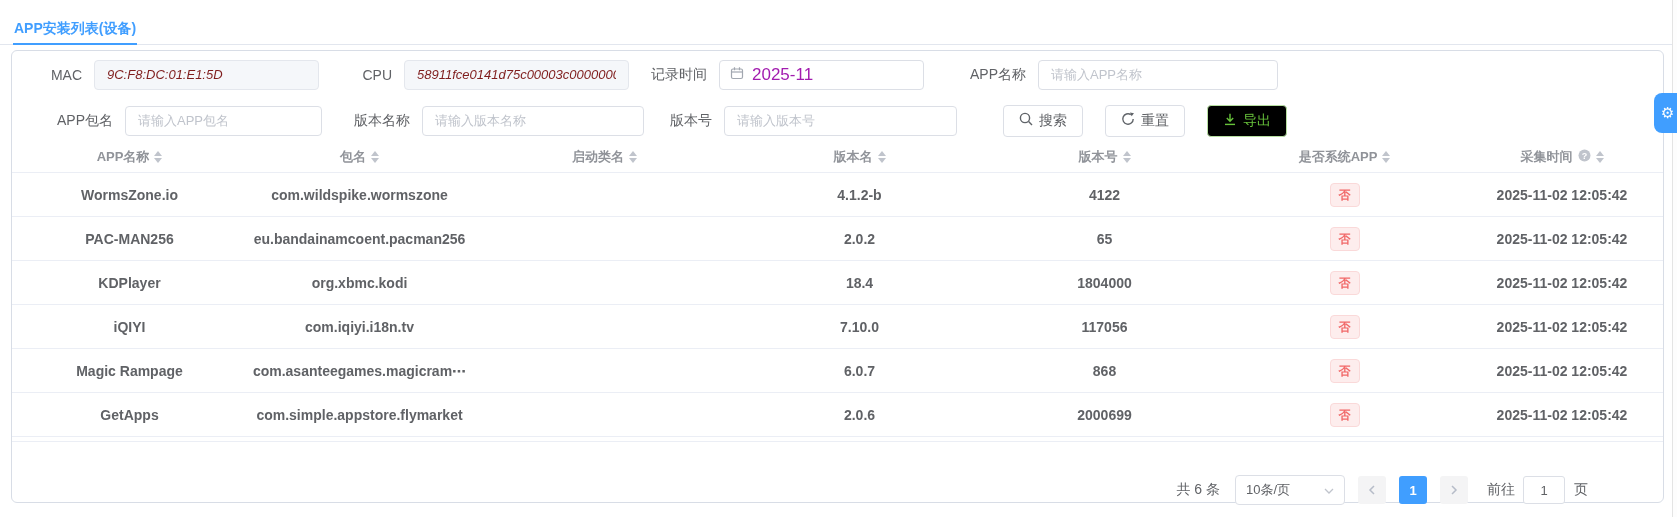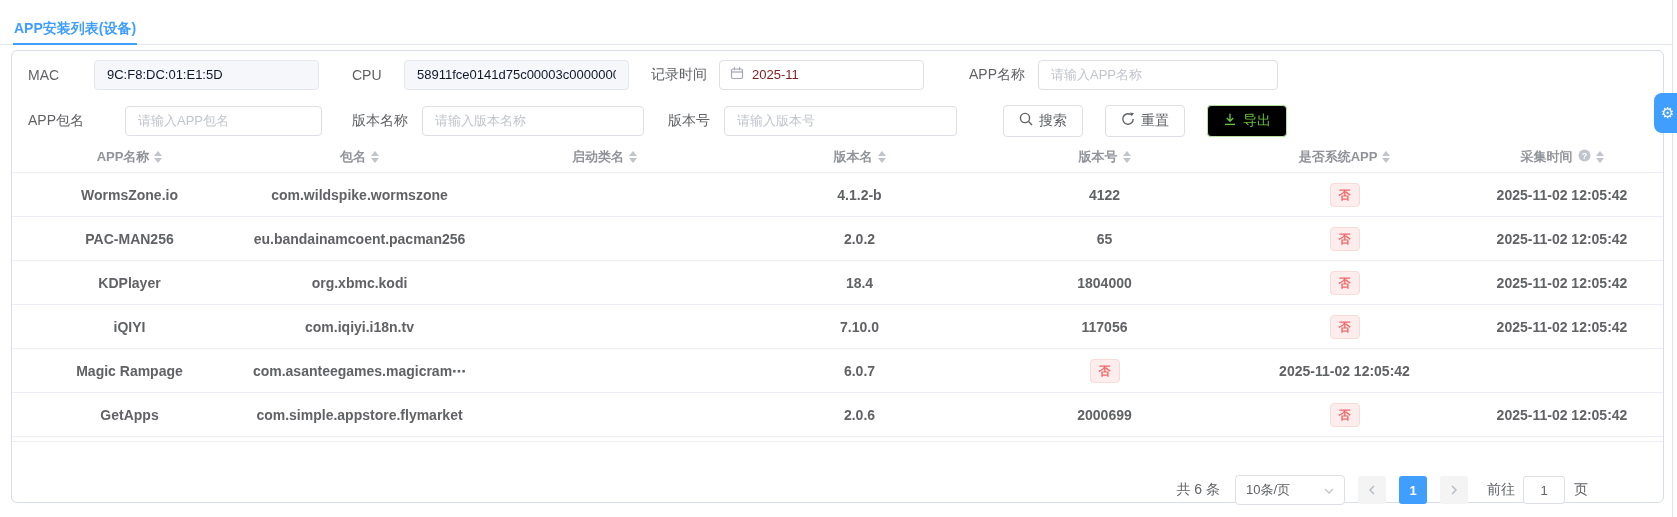--- a/index.html
+++ b/index.html
@@ -15,36 +15,36 @@
 
   
   .card { position:absolute; left:11px; top:50px; width:1653px; height:453px;
     background:#fff; border:1px solid #d8dde6; border-radius:6px; z-index:1; }
 
   
   .filters { padding:8px 0 0 16px; }
   .frow { display:flex; align-items:center; height:31px; }
   .frow2 { margin-top:15px; }
   .fitem { display:flex; align-items:center; }
-  .flabel { font-size:14px; color:#606266; text-align:left; margin-right:12px; white-space:nowrap; }
+  .flabel { font-size:14px; color:#606266; text-align:right; margin-right:12px; white-space:nowrap; }
   .tin { height:30px; border:1px solid #dcdfe6; border-radius:4px; padding:0 12px;
     font-size:13px; color:#606266; outline:none; background:#fff;
     font-family:"Liberation Sans","DejaVu Sans",sans-serif; }
   .tin::placeholder { color:#c0c4cc; }
-  .tin:disabled { background:#f5f7fa; border-color:#e4e7ed; color:#0f172a; }
+  .tin:disabled { background:#f5f7fa; border-color:#e4e7ed; color:#7f1d1d;font-style:italic; }
   .w-mac .flabel{width:54px} .w-mac .tin{width:225px}
   .w-cpu{margin-left:33px} .w-cpu .flabel{width:40px} .w-cpu .tin{width:225px}
   .w-date{margin-left:22px} .w-date .flabel{width:56px}
   .w-appname{margin-left:45px} .w-appname .flabel{width:57px} .w-appname .tin{width:240px}
   .w-pkg .flabel{width:85px} .w-pkg .tin{width:197px}
   .w-vname{margin-left:30px} .w-vname .flabel{width:58px} .w-vname .tin{width:222px}
   .w-vcode{margin-left:24px} .w-vcode .flabel{width:44px} .w-vcode .tin{width:233px}
   .datebox { width:205px; height:30px; border:1px solid #dcdfe6; border-radius:4px;
     display:flex; align-items:center; padding:0 10px; gap:8px; cursor:pointer; background:#fff; }
-  .datebox .dval { font-size:13px; color:#7f1d1d; }
+  .datebox .dval { font-size:17px; color:#a21caf; }
 
   
   .btns { display:flex; align-items:center; margin-left:46px; gap:22px; }
   .btn { height:32px; padding:0 15px; border:1px solid #dcdfe6; border-radius:4px;
     background:#fff; color:#606266; font-size:14px; display:inline-flex;
     align-items:center; gap:6px; cursor:pointer; white-space:nowrap;
     font-family:"Liberation Sans","DejaVu Sans",sans-serif; }
   .btn-export { background:#000000; border-color:#b7dfa1; color:#67c23a; }
 
   
@@ -287,20 +287,21 @@
       <span class="tag">否</span>
     </div>
     <div class="td">2025-11-02 12:05:42</div>
   </div>
 
   <div class="tr">
     <div class="td">Magic Rampage</div>
     <div class="td">com.asanteegames.magicram⋯</div>
     <div class="td"></div>
     <div class="td">6.0.7</div>
+    <div class="td">868</div>
     <div class="td">
       <span class="tag">否</span>
     </div>
     <div class="td">2025-11-02 12:05:42</div>
   </div>
 
   <div class="tr">
     <div class="td">GetApps</div>
     <div class="td">com.simple.appstore.flymarket</div>
     <div class="td"></div>

